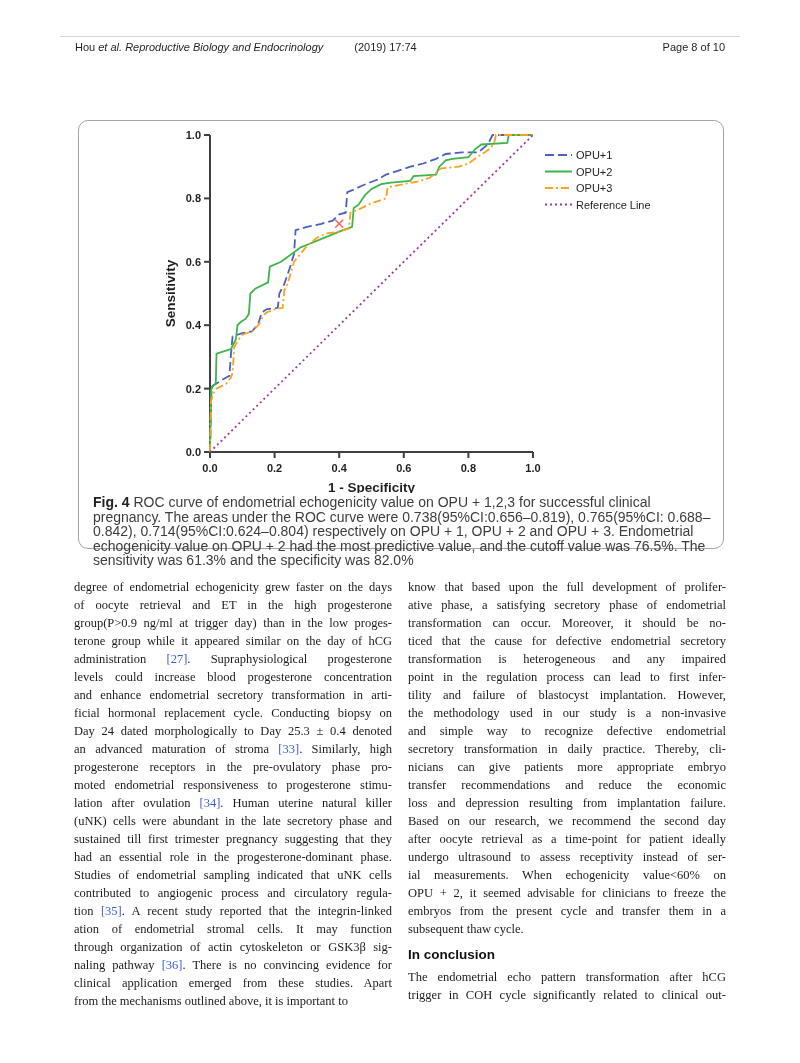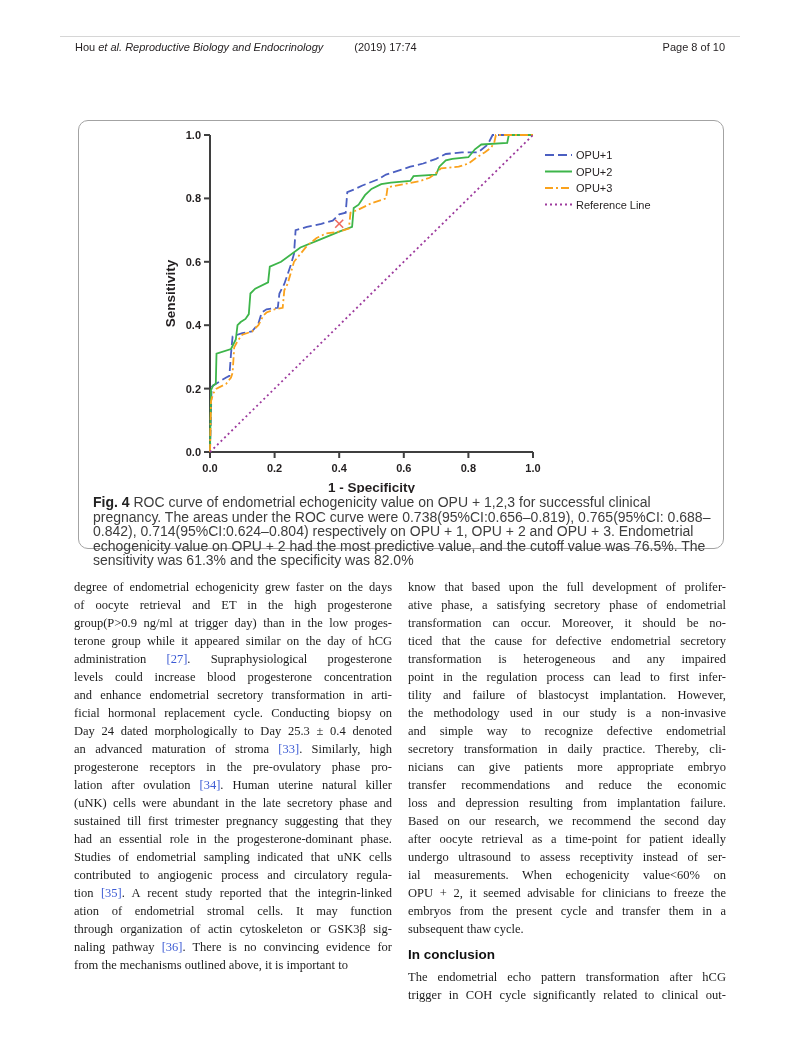--- a/index.html
+++ b/index.html
@@ -104,30 +104,32 @@
       <div class="tline">of oocyte retrieval and ET in the high progesterone</div>
       <div class="tline">group(P&gt;0.9 ng/ml at trigger day) than in the low proges-</div>
       <div class="tline">terone group while it appeared similar on the day of hCG</div>
       <div class="tline">administration <span class="ref">[27]</span>. Supraphysiological progesterone</div>
       <div class="tline">levels could increase blood progesterone concentration</div>
       <div class="tline">and enhance endometrial secretory transformation in arti-</div>
       <div class="tline">ficial hormonal replacement cycle. Conducting biopsy on</div>
       <div class="tline">Day 24 dated morphologically to Day 25.3 ± 0.4 denoted</div>
       <div class="tline">an advanced maturation of stroma <span class="ref">[33]</span>. Similarly, high</div>
       <div class="tline">progesterone receptors in the pre-ovulatory phase pro-</div>
+      <div class="tline">moted endometrial responsiveness to progesterone stimu-</div>
       <div class="tline">lation after ovulation <span class="ref">[34]</span>. Human uterine natural killer</div>
       <div class="tline">(uNK) cells were abundant in the late secretory phase and</div>
       <div class="tline">sustained till first trimester pregnancy suggesting that they</div>
       <div class="tline">had an essential role in the progesterone-dominant phase.</div>
       <div class="tline">Studies of endometrial sampling indicated that uNK cells</div>
       <div class="tline">contributed to angiogenic process and circulatory regula-</div>
       <div class="tline">tion <span class="ref">[35]</span>. A recent study reported that the integrin-linked</div>
       <div class="tline">ation of endometrial stromal cells. It may function</div>
       <div class="tline">through organization of actin cytoskeleton or GSK3β sig-</div>
       <div class="tline">naling pathway <span class="ref">[36]</span>. There is no convincing evidence for</div>
+      <div class="tline">clinical application emerged from these studies. Apart</div>
       <div class="tline last">from the mechanisms outlined above, it is important to</div>
     </div>
 
   <div id="col-right" class="column">
     <div>
         <div class="tline">know that based upon the full development of prolifer-</div>
         <div class="tline">ative phase, a satisfying secretory phase of endometrial</div>
         <div class="tline">transformation can occur. Moreover, it should be no-</div>
         <div class="tline">ticed that the cause for defective endometrial secretory</div>
         <div class="tline">transformation is heterogeneous and any impaired</div>

